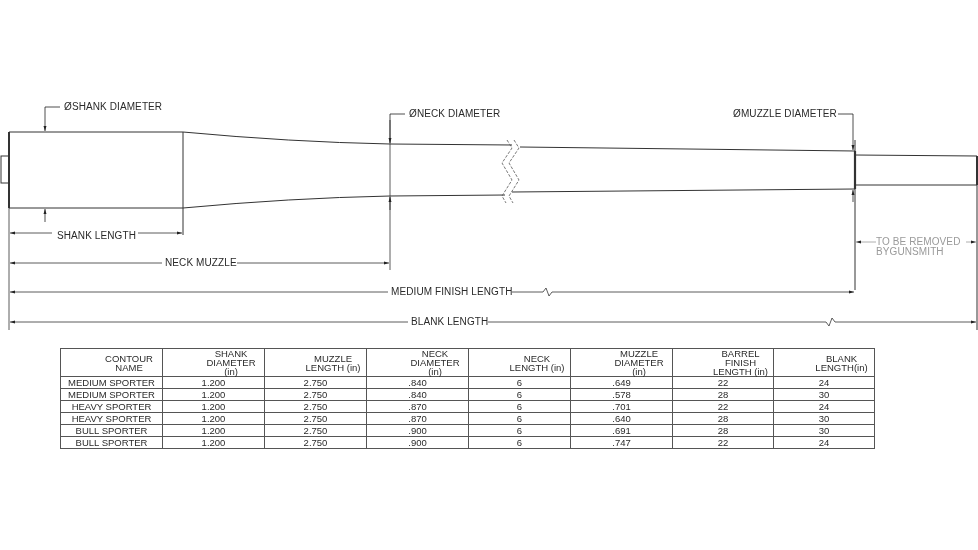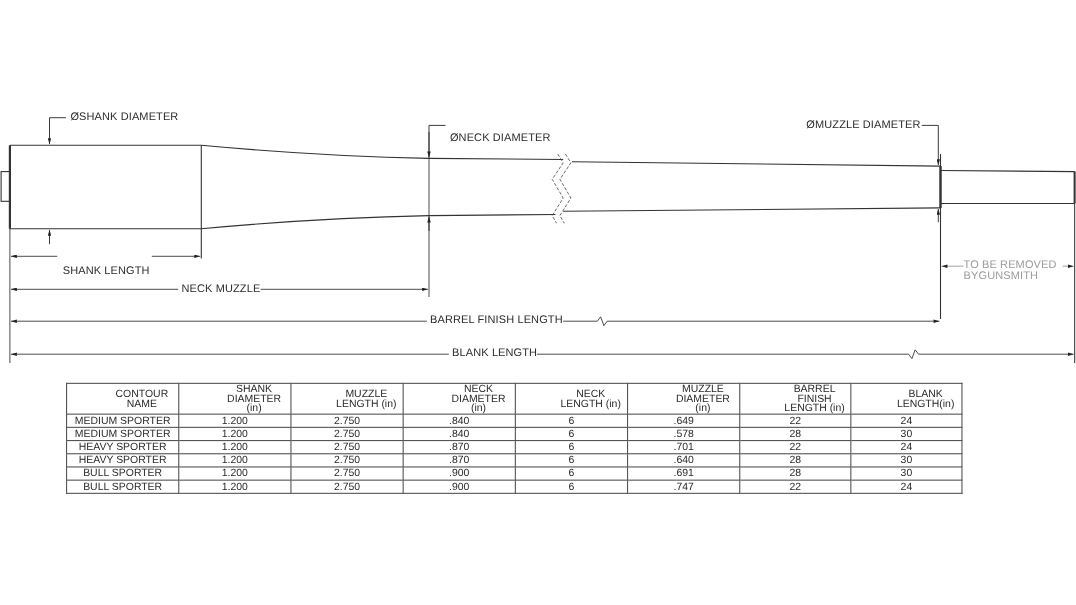--- a/index.html
+++ b/index.html
@@ -81,30 +81,30 @@
   </g>
   <g stroke="#999" stroke-width="0.8" fill="none">
     <line x1="877" y1="242" x2="856" y2="242" marker-end="url(#arr)"></line>
     <line x1="963" y1="242" x2="976" y2="242" marker-end="url(#arr)"></line>
   </g>
 </svg>
 
 <div class="lbl plain" style="left:64px; top:101px;">
   <span>Ø</span><span>SHANK DIAMETER</span>
 </div>
-<div class="lbl plain" style="left:409px; top:120px;">
+<div class="lbl plain" style="left:409px; top:108px;">
   <span>Ø</span><span>NECK DIAMETER</span>
 </div>
 <div class="lbl plain" style="left:733px; top:108px;">
   <span>Ø</span><span>MUZZLE DIAMETER</span>
 </div>
 
-<div class="lbl" style="left:57px; top:241px;">SHANK LENGTH</div>
+<div class="lbl" style="left:57px; top:230px;">SHANK LENGTH</div>
 <div class="lbl" style="left:165px; top:257px;">NECK MUZZLE</div>
-<div class="lbl" style="left:391px; top:286px;">BARREL FINISH LENGTH</div>
+<div class="lbl" style="left:391px; top:286px;">MEDIUM FINISH LENGTH</div>
 <div class="lbl" style="left:411px; top:316px;">BLANK LENGTH</div>
 <div class="lbl grey" style="left:876px; top:237px; width:90px;">
   <div>TO BE REMOVED</div>
   <div>BYGUNSMITH</div>
 </div>
 
 <table class="spec">
   <colgroup>
     <col style="width:102px">
       <col style="width:102px">

